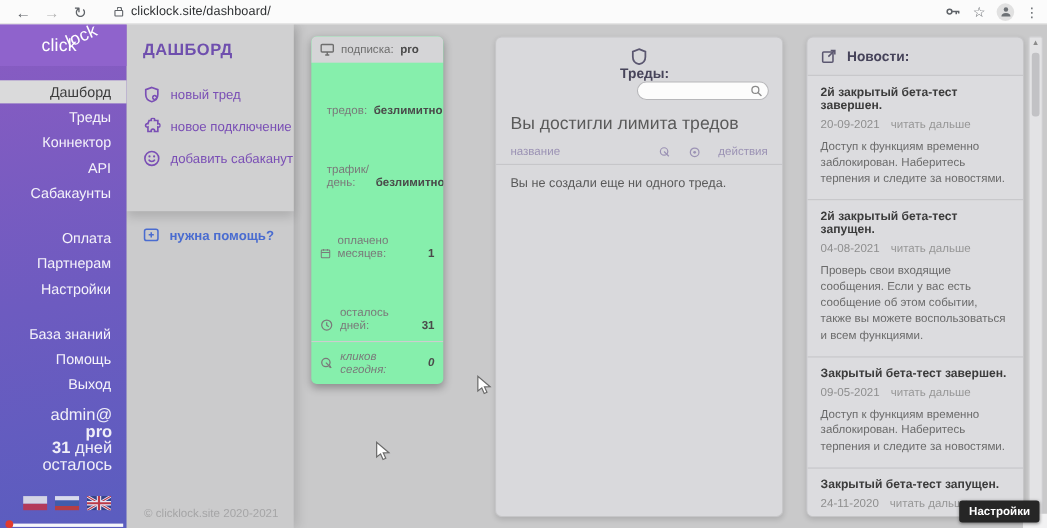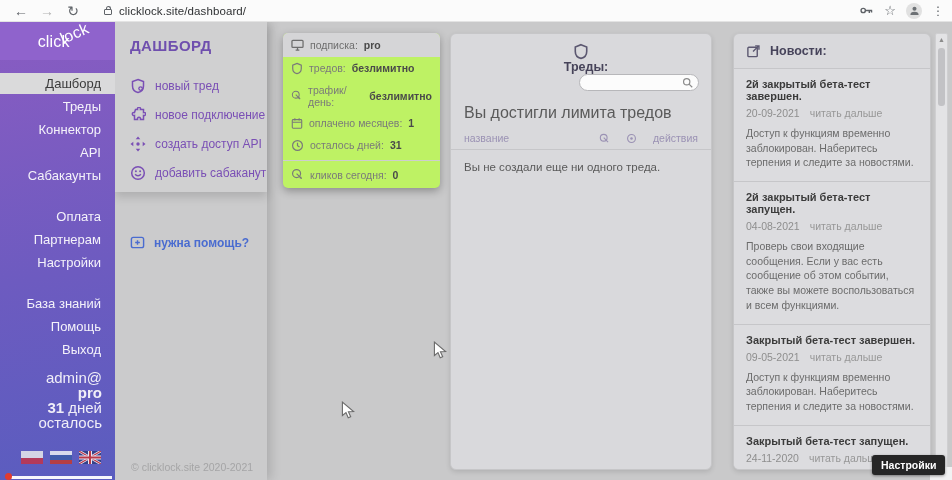--- a/index.html
+++ b/index.html
@@ -38,26 +38,26 @@
   .col2 { position:absolute; left:115px; top:22px; width:152px; height:458px; background:#cbcbcc; box-shadow:4px 0 10px rgba(0,0,0,.14); z-index:20; }
   .col2-surface { position:absolute; left:0; top:0; width:152px; height:170px; background:#d0d0d1; box-shadow:0 5px 9px rgba(0,0,0,.14); }
   .col2-inner { position:relative; z-index:2; padding:15px 0 0 15px; }
   .page-title { font-size:15px; font-weight:bold; color:#6f4fae; letter-spacing:.4px; margin-bottom:17px; }
   .action { display:flex; align-items:center; gap:9px; color:#7a4fb5; font-size:12px; font-weight:normal; height:29px; cursor:pointer; }
   .action svg, .help-link svg { flex:0 0 auto; }
   .help-link { display:flex; align-items:center; gap:9px; color:#4a6cd0; font-size:12px; font-weight:bold; margin-top:48px; cursor:pointer; }
   .copyright { position:absolute; left:16px; bottom:7px; font-size:10.5px; color:#a5a5a6; z-index:2; }
 
   
-  .sub-card { position:absolute; left:283px; top:33px; width:157px; background:#bef264; border-radius:5px; box-shadow:0 3px 8px rgba(0,0,0,.3); z-index:25; font-size:10.5px; overflow:hidden; }
+  .sub-card { position:absolute; left:283px; top:33px; width:120px; background:#86efac; border-radius:5px; box-shadow:0 3px 8px rgba(0,0,0,.3); z-index:25; font-size:10.5px; overflow:hidden; }
   .sub-head { display:flex; align-items:center; gap:6px; background:#d5d5d7; padding:6px 8px; color:#6e6e6e; }
-  .sub-row { display:flex; align-items:center; gap:6px; padding:4.5px 8px; color:#7a7a7a; }
+  .sub-row { display:flex; align-items:flex-end; gap:6px; padding:4.5px 8px; color:#7a7a7a;margin-top:32px; }
   .sub-row:first-of-type { padding-top:8px; }
   .sub-val { font-weight:bold; color:#4a4a4a; }
-  .sub-foot { border-top:1px solid #cdcdcf; margin-top:4px; padding:7px 8px; display:flex; align-items:center; gap:6px; color:#7a7a7a; }
+  .sub-foot { border-top:1px solid #cdcdcf; margin-top:4px; padding:7px 8px; display:flex; align-items:center; gap:6px; color:#7a7a7a;font-style:italic; }
 
   
   .panel { position:absolute; top:33px; background:#d9d9dc; border:1px solid #c6c6c8; border-radius:6px; box-shadow:0 2px 5px rgba(0,0,0,.12); }
 
   
   .threads { left:450px; width:262px; height:437px; }
   .threads-head { display:flex; align-items:center; padding:9px 12px 7px 12px;flex-direction:column; }
   .threads-title { font-size:12.5px; font-weight:bold; color:#47445a; margin-left:10px; }
   .search-pill { margin-left:auto; width:120px; height:17px; background:#fcfcfc; border:1px solid #b7b7ba; border-radius:9px; display:flex; align-items:center; padding:0 5px; }
   .search-pill input { flex:1; border:none; outline:none; background:transparent; font-size:10px; color:#444; min-width:0; }
@@ -186,32 +186,20 @@
         <span>новый тред</span>
       </div>
       <div class="action">
         <svg width="16" height="16" viewBox="0 0 16 16">
             <path d="M5.5 2.5 h2 a1.6 1.6 0 1 1 3 0 h3 v3 a1.6 1.6 0 1 1 0 3 v4 h-3 a1.6 1.6 0 1 0 -3 0 h-3 v-4 a1.6 1.6 0 1 1 0 -3 Z" fill="none" stroke="#7a4fb5" stroke-width="1.5"></path>
           </svg>
         <span>новое подключение</span>
       </div>
       <div class="action">
         <svg width="16" height="16" viewBox="0 0 16 16">
-            <g fill="#7a4fb5">
-              <path d="M8 0.5 L10.3 3.3 H5.7 Z"></path>
-              <path d="M8 15.5 L5.7 12.7 H10.3 Z"></path>
-              <path d="M0.5 8 L3.3 5.7 V10.3 Z"></path>
-              <path d="M15.5 8 L12.7 10.3 V5.7 Z"></path>
-              <circle cx="8" cy="8" r="1.7"></circle>
-            </g>
-          </svg>
-        <span>создать доступ API</span>
-      </div>
-      <div class="action">
-        <svg width="16" height="16" viewBox="0 0 16 16">
             <g fill="none" stroke="#7a4fb5" stroke-width="1.5">
               <circle cx="8" cy="8" r="6.3"></circle>
               <path d="M5.2 9.2 a3.2 3.2 0 0 0 5.6 0"></path>
             </g>
             <circle cx="5.9" cy="6.2" r="1" fill="#7a4fb5"></circle>
             <circle cx="10.1" cy="6.2" r="1" fill="#7a4fb5"></circle>
           </svg>
         <span>добавить сабаканут</span>
       </div>
       <div class="help-link">

